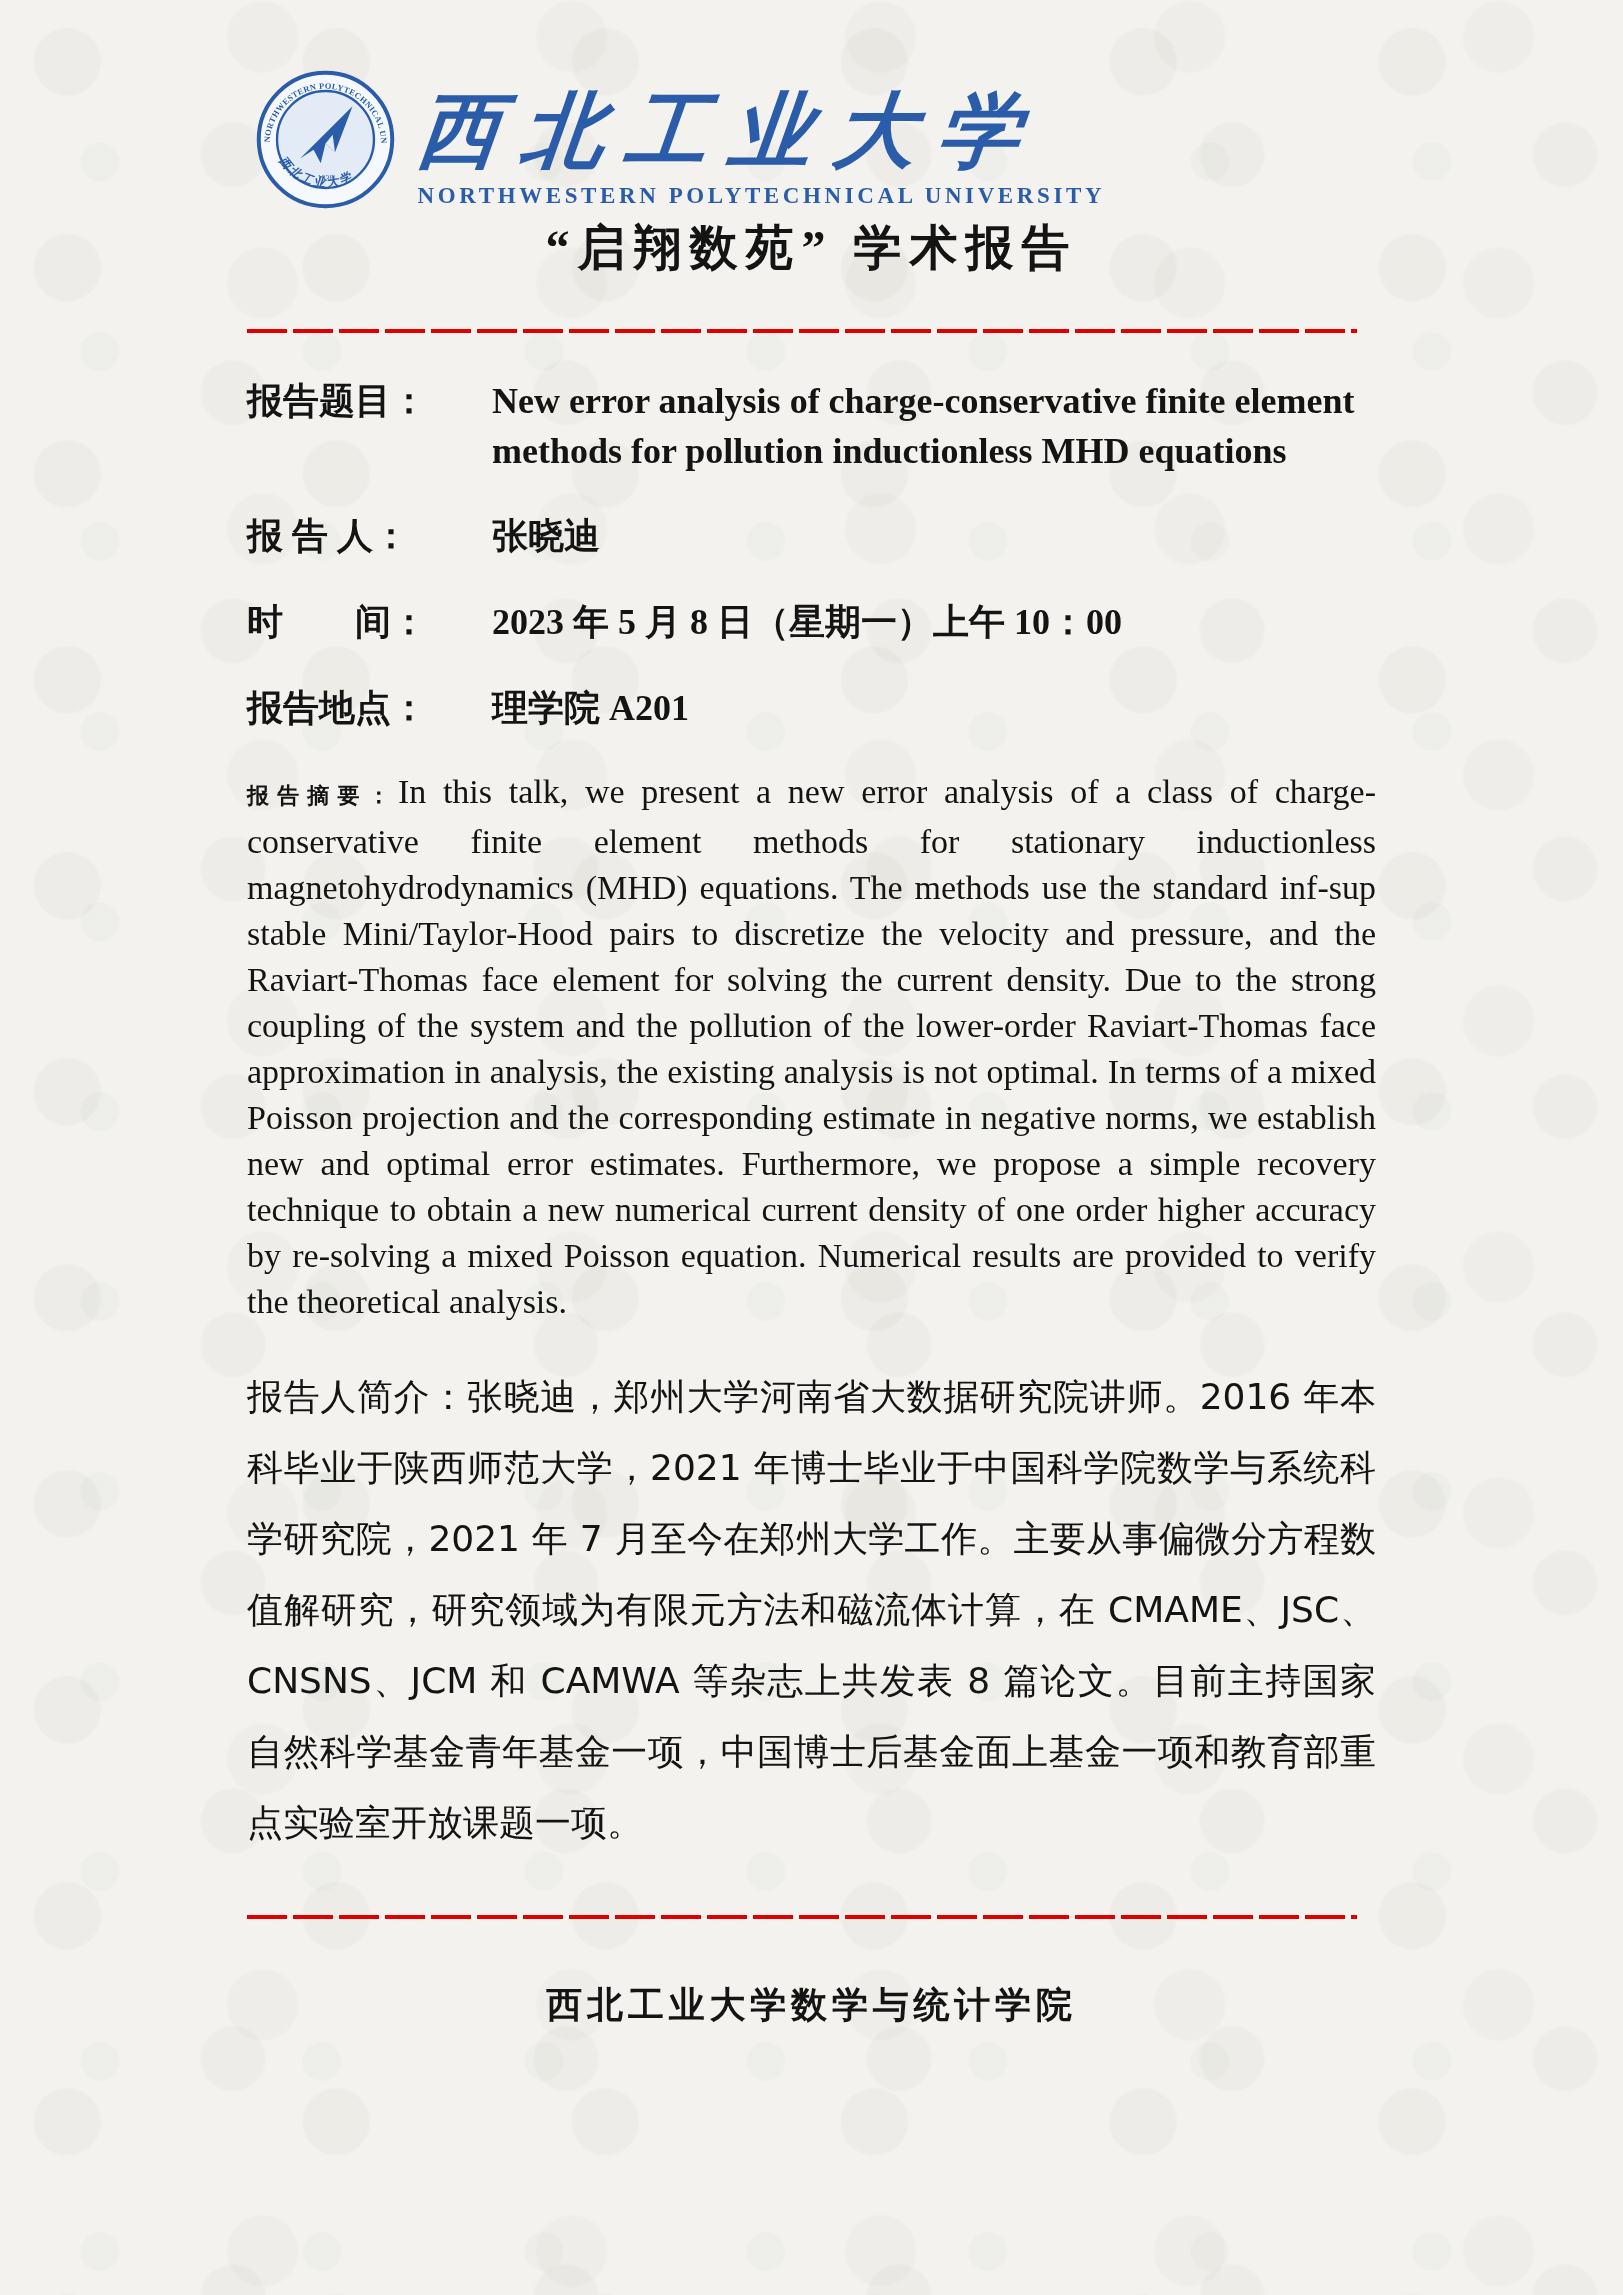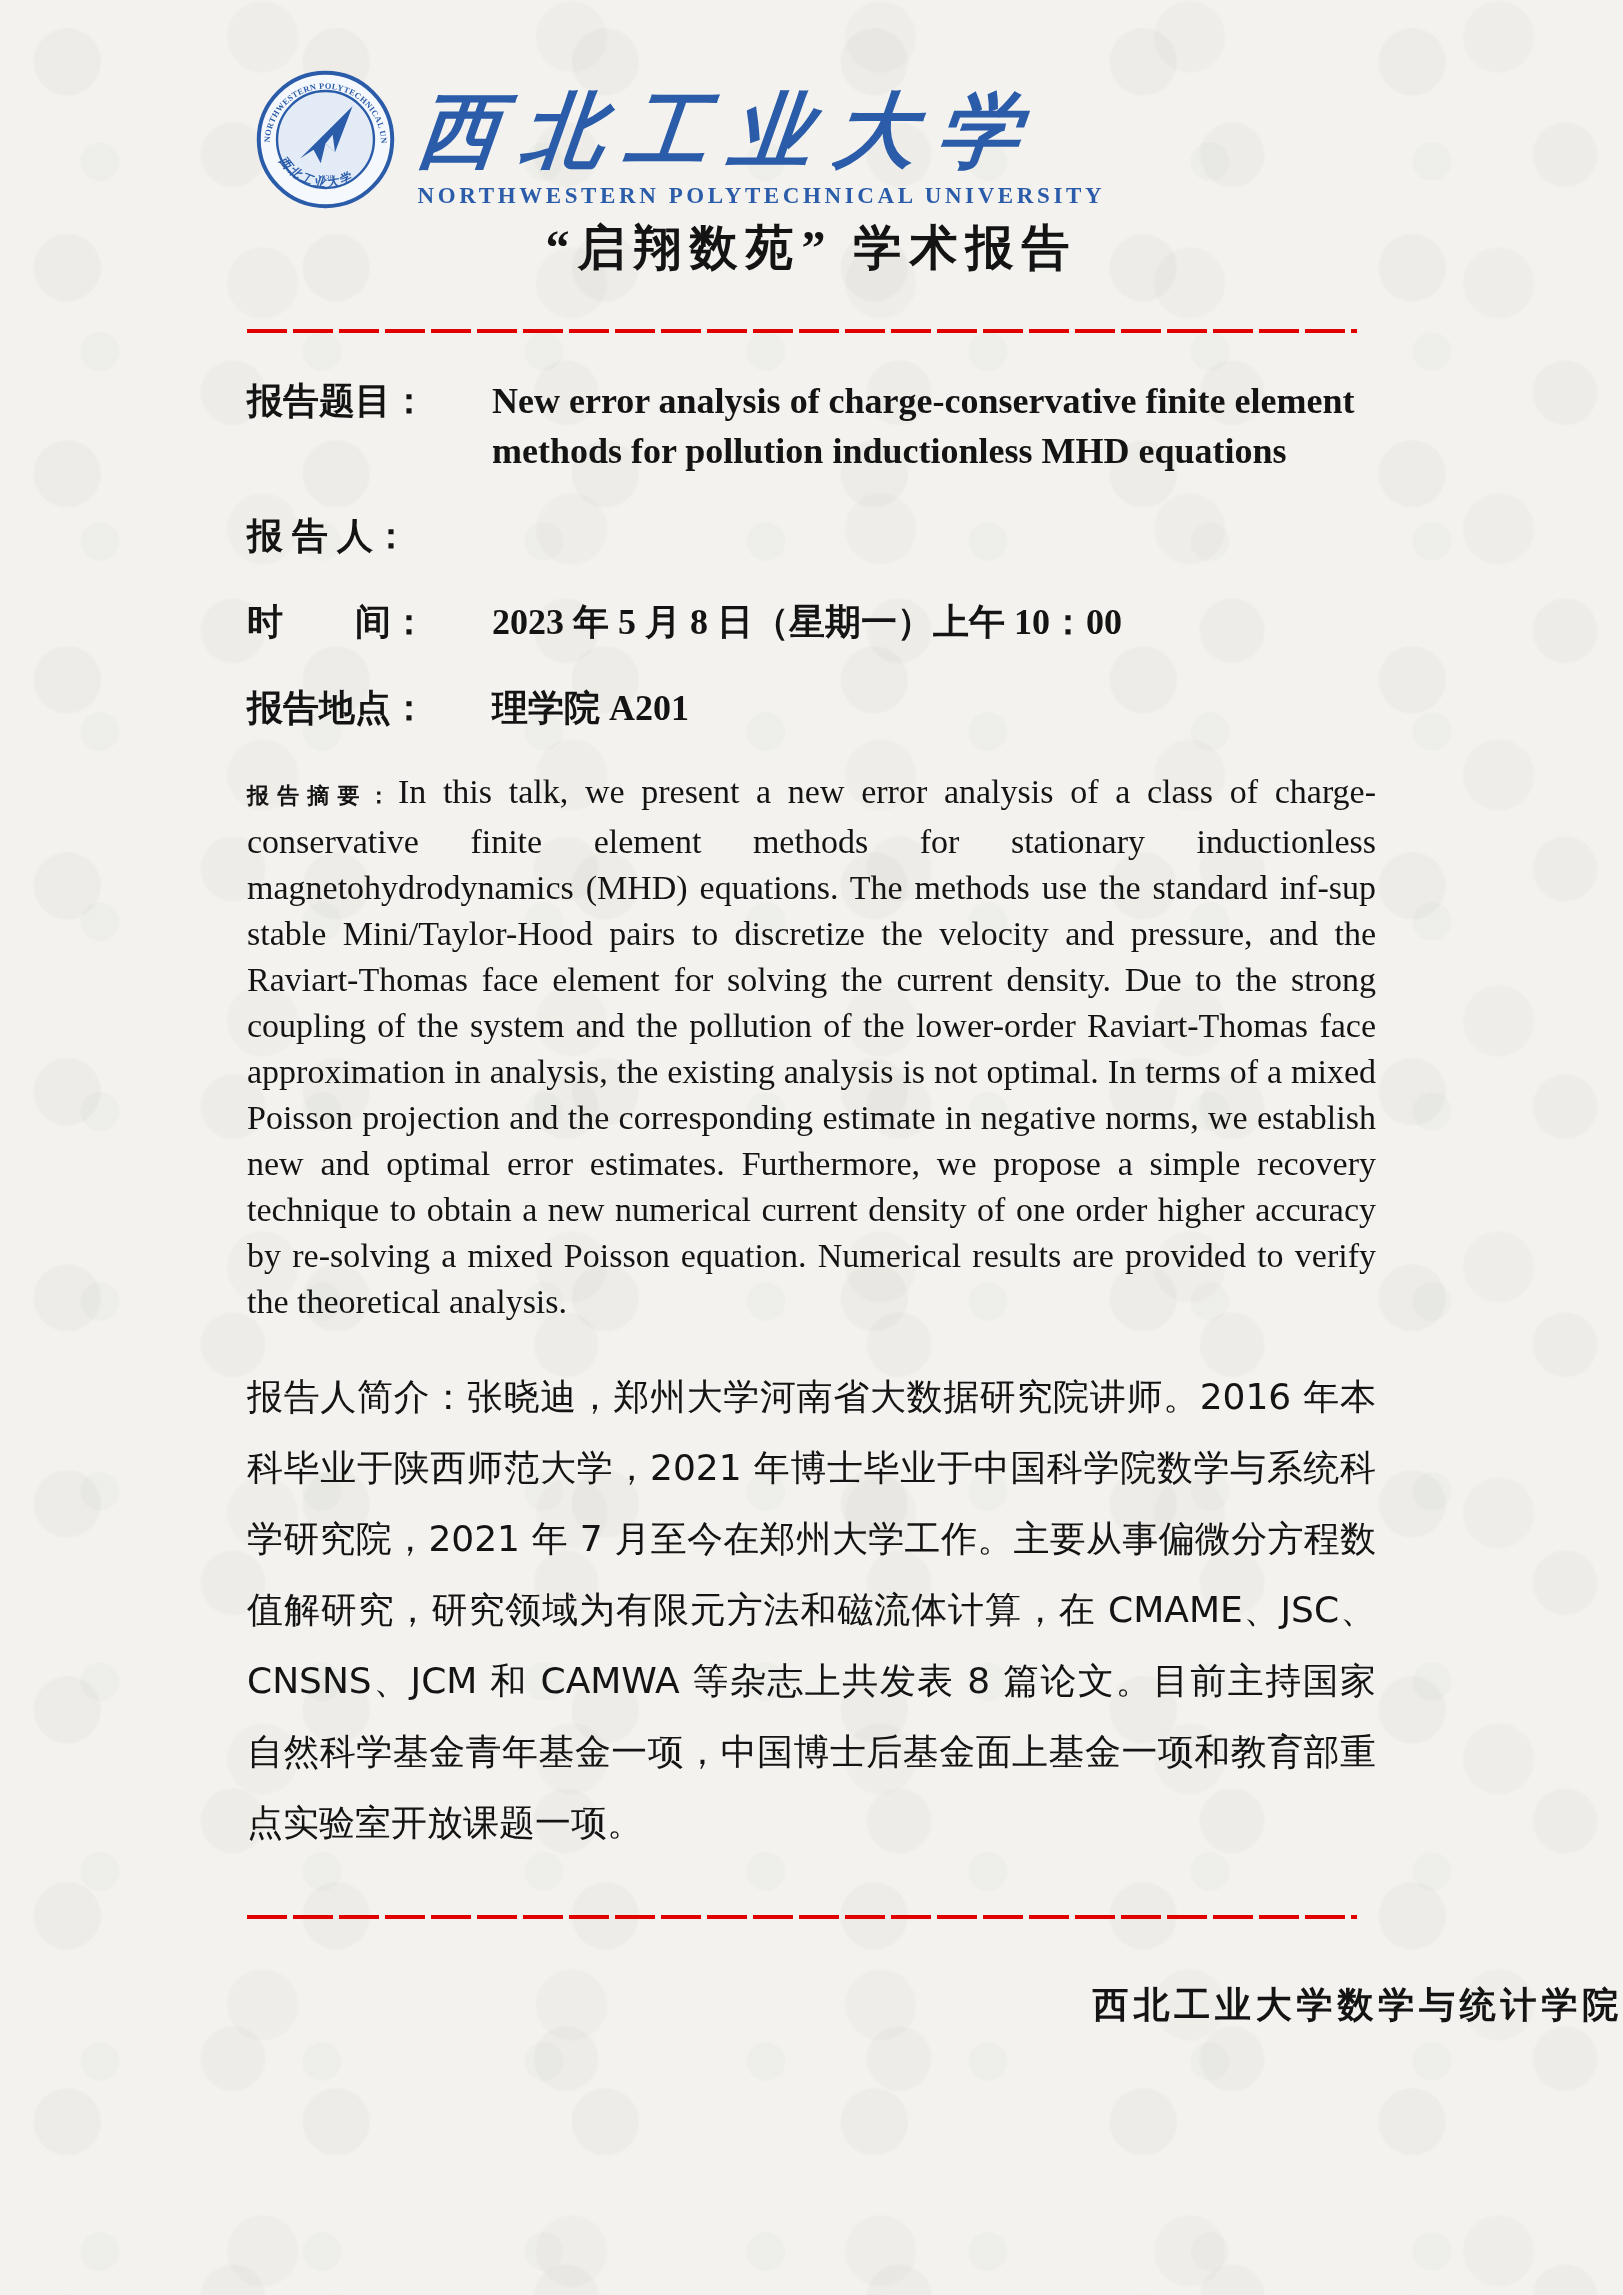--- a/index.html
+++ b/index.html
@@ -83,21 +83,21 @@
     margin:36px 247px 0 247px;
     font-family:"DejaVu Sans","Liberation Sans",sans-serif;
     font-size:36px;
     line-height:71px;
     text-align:justify;
   }
   .bio .label{font-weight:500;}
 
   
   .footer{
-    text-align:right;
+    text-align:center;
     font-size:36px;
     font-weight:bold;
     letter-spacing:4.8px;
     margin-top:62px;
   }
 </style>
 </head>
 <body>
 
 <div class="page">
@@ -130,20 +130,21 @@
 
   <div class="redline first"></div>
 
   <div class="details">
     <div class="detail-row">
       <span class="detail-label">报告题目：</span>
       <span class="detail-value en">New error analysis of charge-conservative finite element methods for pollution inductionless MHD equations</span>
     </div>
     <div class="detail-row">
       <span class="detail-label">报 告 人：</span>
+      <span class="detail-value">张晓迪</span>
     </div>
     <div class="detail-row">
       <span class="detail-label">时　　间：</span>
       <span class="detail-value">2023 年 5 月 8 日（星期一）上午 10：00</span>
     </div>
     <div class="detail-row">
       <span class="detail-label">报告地点：</span>
       <span class="detail-value">理学院 A201</span>
     </div>
   </div>

